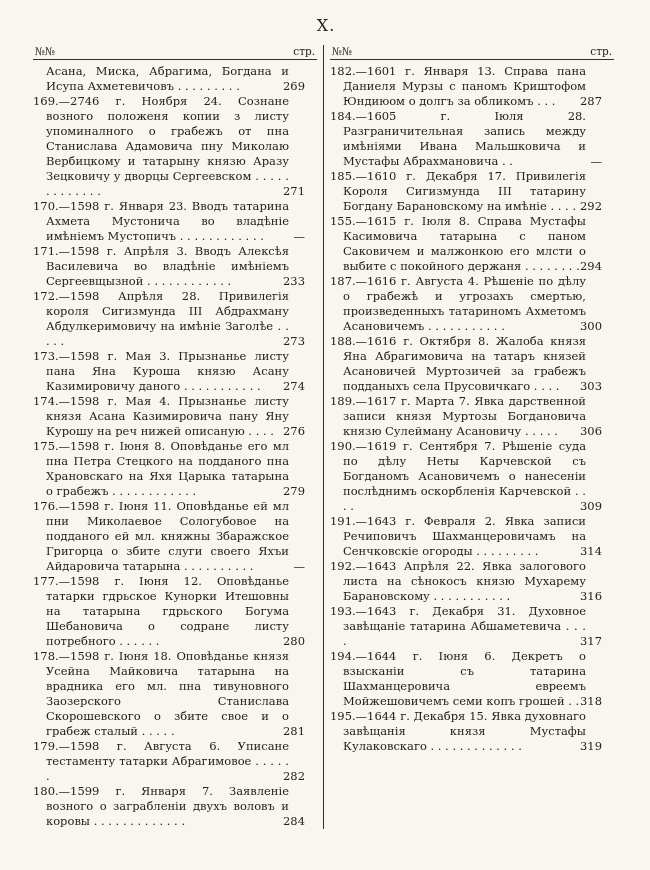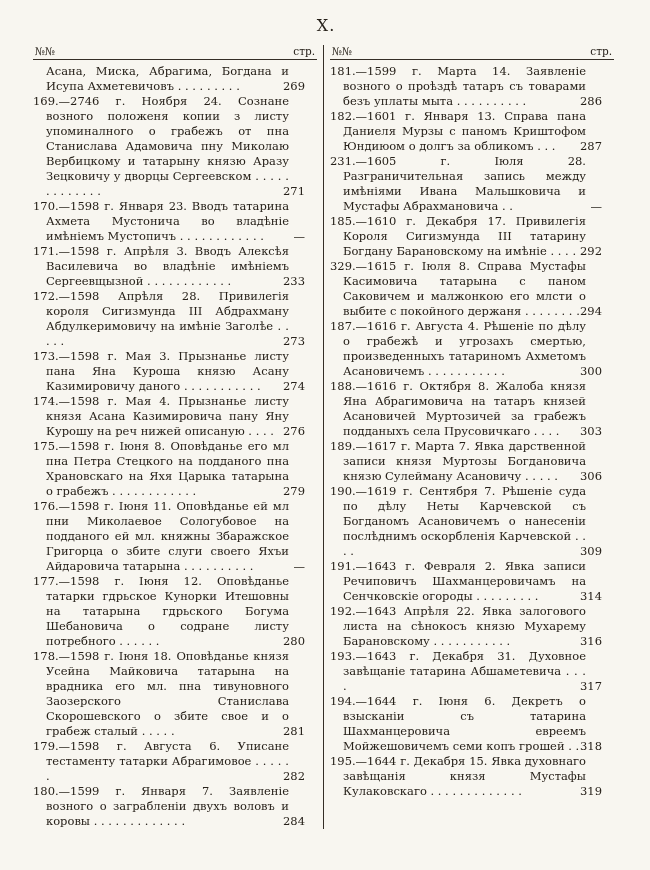--- a/index.html
+++ b/index.html
@@ -103,30 +103,29 @@
 
     <div class="divider"></div>
 
     <section class="col">
       <div class="col-head">
         <span>№№</span>
         <span>стр.</span>
       </div>
       <div class="entries">
 
-          <p class="entry"><span class="txt">181.—1599 г. Марта 14. Заявленіе возного о проѣздѣ татаръ съ товарами безъ уплаты мыта . . . . . . . . . .</span><span class="pg">286</span></p>
 
           <p class="entry"><span class="txt">182.—1601 г. Января 13. Справа пана Даниеля Мурзы с паномъ Криштофом Юндиюом о долгъ за обликомъ . . .</span><span class="pg">287</span></p>
 
 
-          <p class="entry"><span class="txt">231.—1605 г. Іюля 28. Разграничительная запись между имѣніями Ивана Мальшковича и Мустафы Абрахмановича . .</span><span class="pg">—</span></p>
+          <p class="entry"><span class="txt">184.—1605 г. Іюля 28. Разграничительная запись между имѣніями Ивана Мальшковича и Мустафы Абрахмановича . .</span><span class="pg">—</span></p>
 
           <p class="entry"><span class="txt">185.—1610 г. Декабря 17. Привилегія Короля Сигизмунда III татарину Богдану Барановскому на имѣніе . . . . .</span><span class="pg">292</span></p>
 
-          <p class="entry"><span class="txt">329.—1615 г. Іюля 8. Справа Мустафы Касимовича татарына с паном Саковичем и малжонкою его млсти о выбите с покойного держаня . . . . . . . .</span><span class="pg">294</span></p>
+          <p class="entry"><span class="txt">155.—1615 г. Іюля 8. Справа Мустафы Касимовича татарына с паном Саковичем и малжонкою его млсти о выбите с покойного держаня . . . . . . . .</span><span class="pg">294</span></p>
 
           <p class="entry"><span class="txt">187.—1616 г. Августа 4. Рѣшеніе по дѣлу о грабежѣ и угрозахъ смертью, произведенныхъ татариномъ Ахметомъ Асановичемъ . . . . . . . . . . .</span><span class="pg">300</span></p>
 
           <p class="entry"><span class="txt">188.—1616 г. Октября 8. Жалоба князя Яна Абрагимовича на татаръ князей Асановичей Муртозичей за грабежъ подданыхъ села Прусовичкаго . . . .</span><span class="pg">303</span></p>
 
           <p class="entry"><span class="txt">189.—1617 г. Марта 7. Явка дарственной записи князя Муртозы Богдановича князю Сулейману Асановичу . . . . .</span><span class="pg">306</span></p>
 
           <p class="entry"><span class="txt">190.—1619 г. Сентября 7. Рѣшеніе суда по дѣлу Неты Карчевской съ Богданомъ Асановичемъ о нанесеніи послѣднимъ оскорбленія Карчевской . . . .</span><span class="pg">309</span></p>
 
           <p class="entry"><span class="txt">191.—1643 г. Февраля 2. Явка записи Речиповичъ Шахманцеровичамъ на Сенчковскіе огороды . . . . . . . . .</span><span class="pg">314</span></p>

